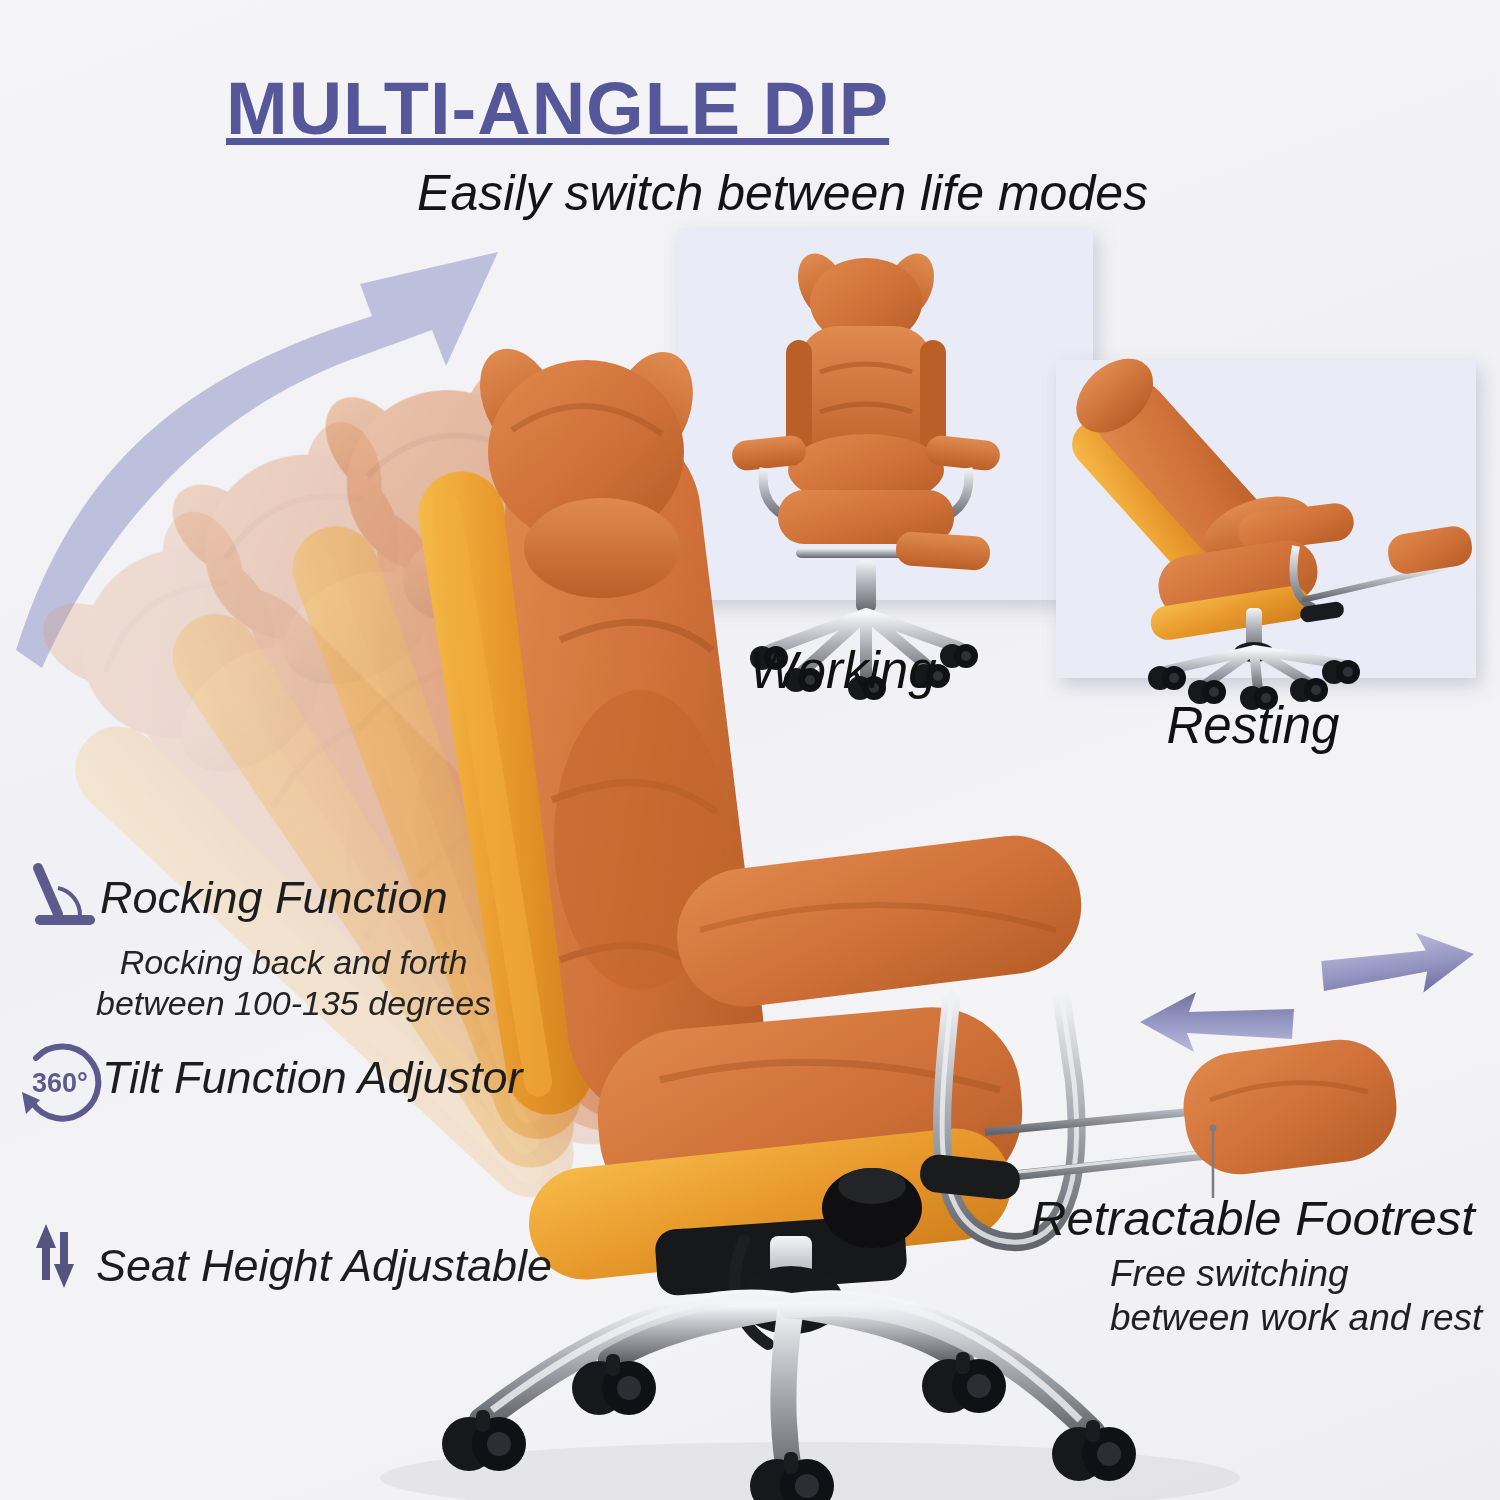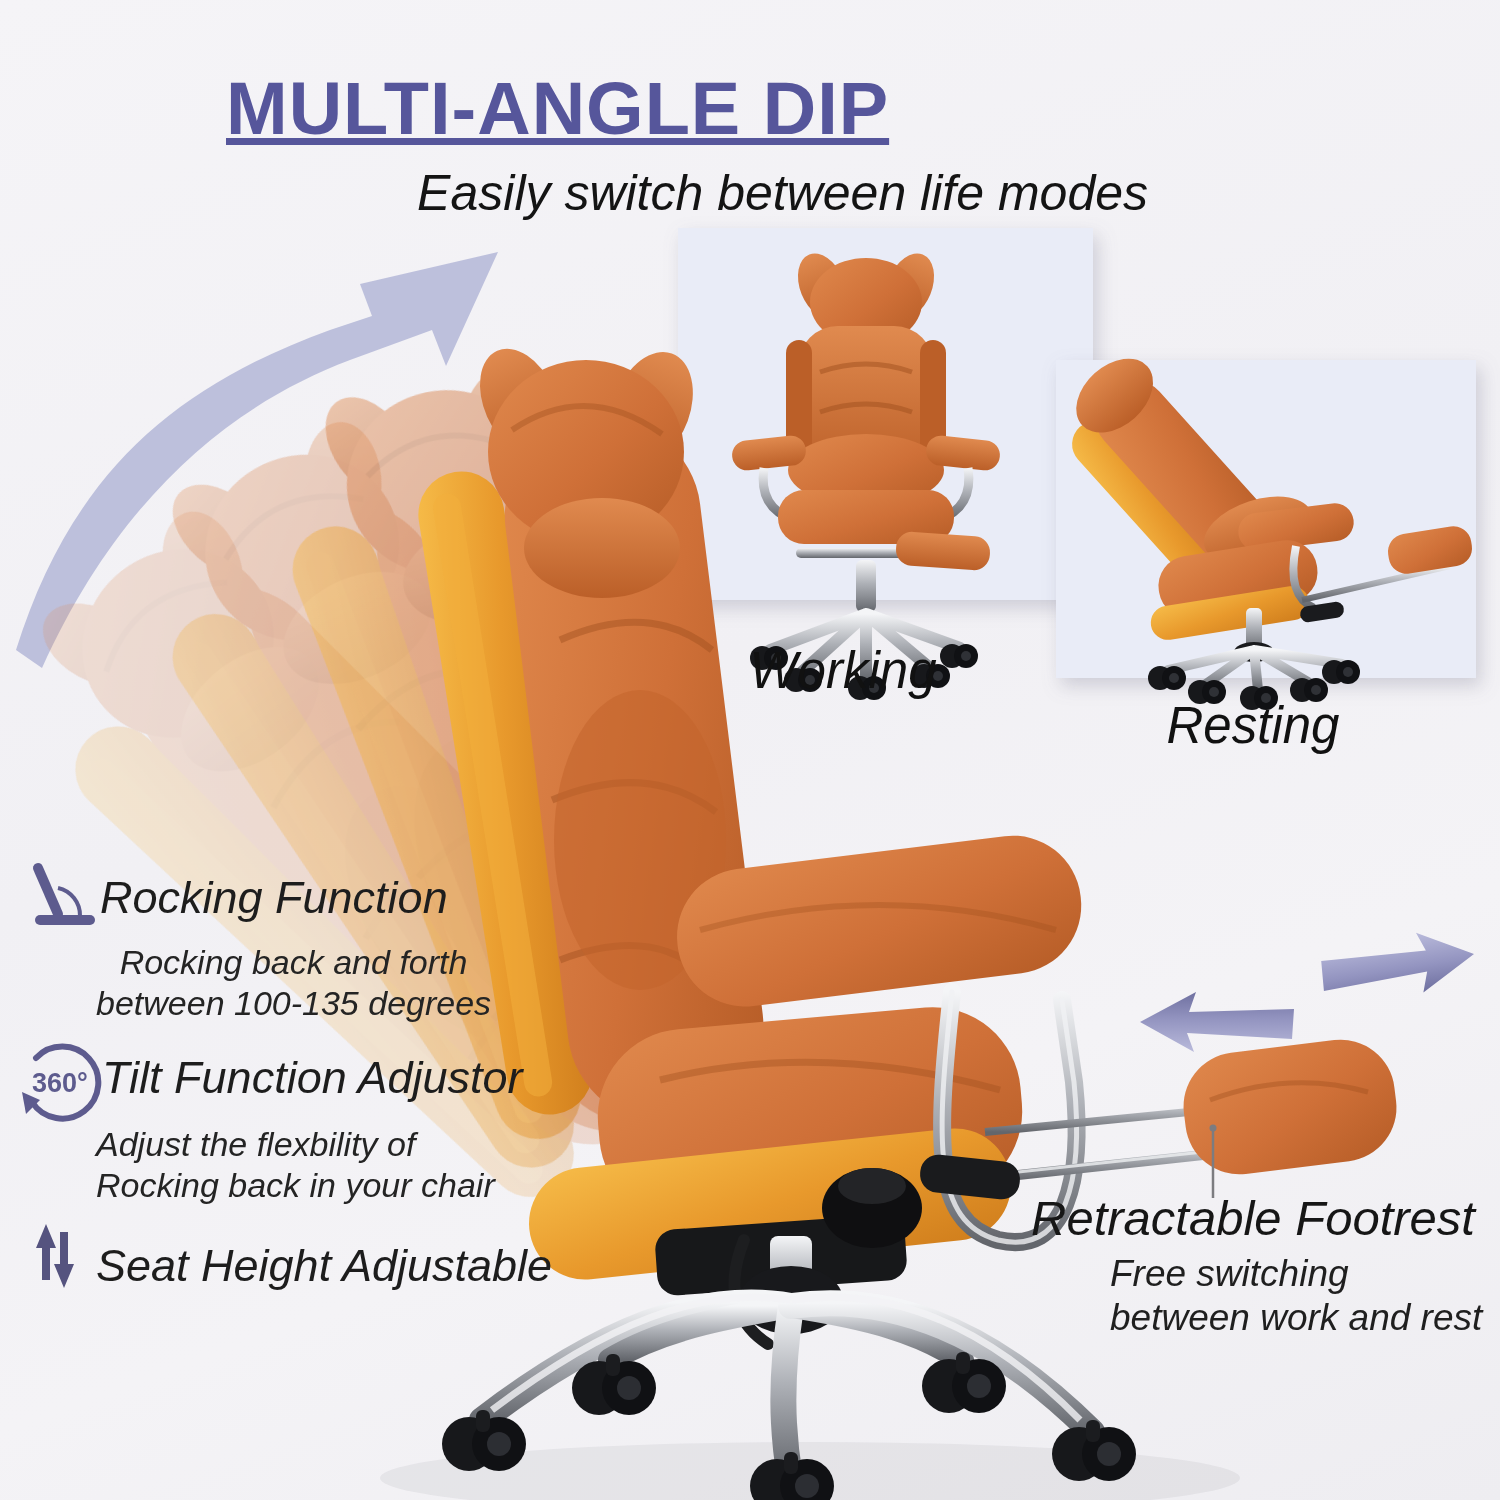--- a/index.html
+++ b/index.html
@@ -243,22 +243,20 @@
   <div class="txt feature-title f1-title">Rocking Function</div>
   <div class="txt feature-desc f1-desc">Rocking back and forth
 between 100-135 degrees</div>
 
   <svg class="icon-box i2" viewBox="0 0 88 84">
     <path d="M22 18 A 36 36 0 1 1 18 62" stroke="#5d5b8e" stroke-width="6" fill="none" stroke-linecap="round"></path>
     <polygon points="8,52 26,60 12,74" fill="#5d5b8e"></polygon>
     <text x="46" y="52" text-anchor="middle" font-size="27" font-weight="bold" fill="#5d5b8e" font-family="Liberation Sans, DejaVu Sans, sans-serif">360°</text>
   </svg>
   <div class="txt feature-title f2-title">Tilt Function Adjustor</div>
-  <div class="txt feature-desc f2-desc">Adjust the flexbility of
-Rocking back in your chair</div>
 
   <svg class="icon-box i3" viewBox="0 0 44 68">
     <polygon points="12,2 2,26 8,26 8,58 16,58 16,26 22,26" fill="#55537f"></polygon>
     <polygon points="30,66 20,42 26,42 26,10 34,10 34,42 40,42" fill="#55537f"></polygon>
   </svg>
   <div class="txt feature-title f3-title">Seat Height Adjustable</div>
 
   <div class="txt footrest-title">Retractable Footrest</div>
   <div class="txt footrest-desc">Free switching
 between work and rest</div>

